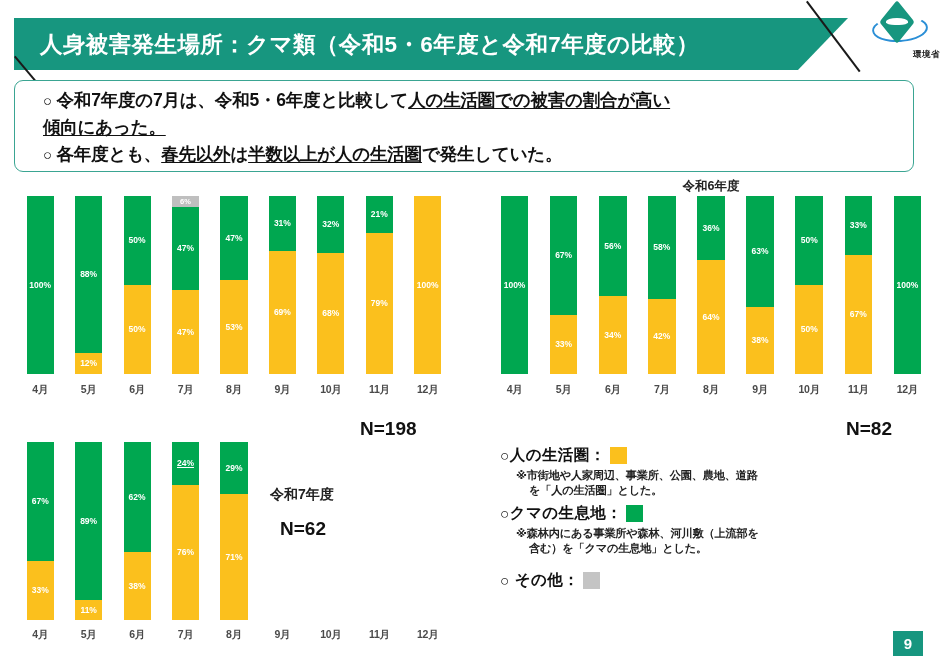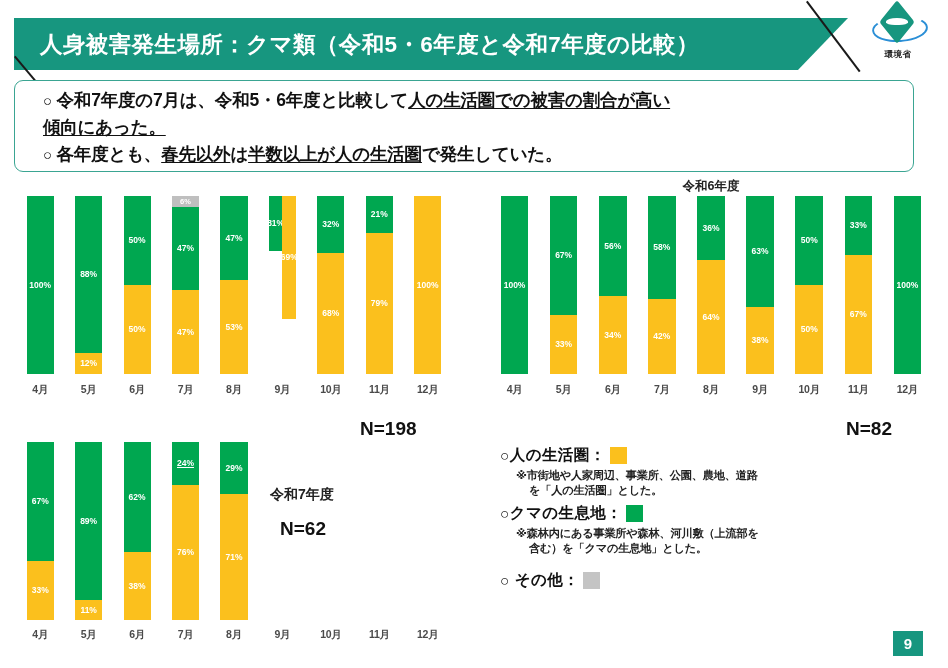--- a/index.html
+++ b/index.html
@@ -102,20 +102,21 @@
     background: #ffffff;
     border-radius: 50% 50% 40% 40%;
     z-index: 3;
   }
   #logo-text {
     font-size: 8.5px;
     font-weight: bold;
     color: #222;
     margin-top: 1px;
     letter-spacing: 0.5px;
+    text-align: right;
   }
 
   
   #callout-box {
     position: absolute;
     left: 14px;
     top: 80px;
     width: 900px;
     height: 92px;
     border: 1.6px solid #3aa592;
@@ -321,21 +322,21 @@
         <div style="width: 56%; height: 100%; display: flex; flex-direction: column;">
           <div class="seg" style="background: rgb(0, 167, 80); height: 47%;">
             <span>47%</span>
           </div>
           <div class="seg" style="background: rgb(251, 192, 29); height: 53%;">
             <span>53%</span>
           </div>
         </div>
       </div>
       <div class="bar-col" style="width: 11.1111%;">
-        <div style="width: 56%; height: 100%; display: flex; flex-direction: row;">
+        <div style="width: 56%; height: 100%; display: flex; flex-direction: column;">
           <div class="seg" style="background: rgb(0, 167, 80); height: 31%;">
             <span>31%</span>
           </div>
           <div class="seg" style="background: rgb(251, 192, 29); height: 69%;">
             <span>69%</span>
           </div>
         </div>
       </div>
       <div class="bar-col" style="width: 11.1111%;">
         <div style="width: 56%; height: 100%; display: flex; flex-direction: column;">

